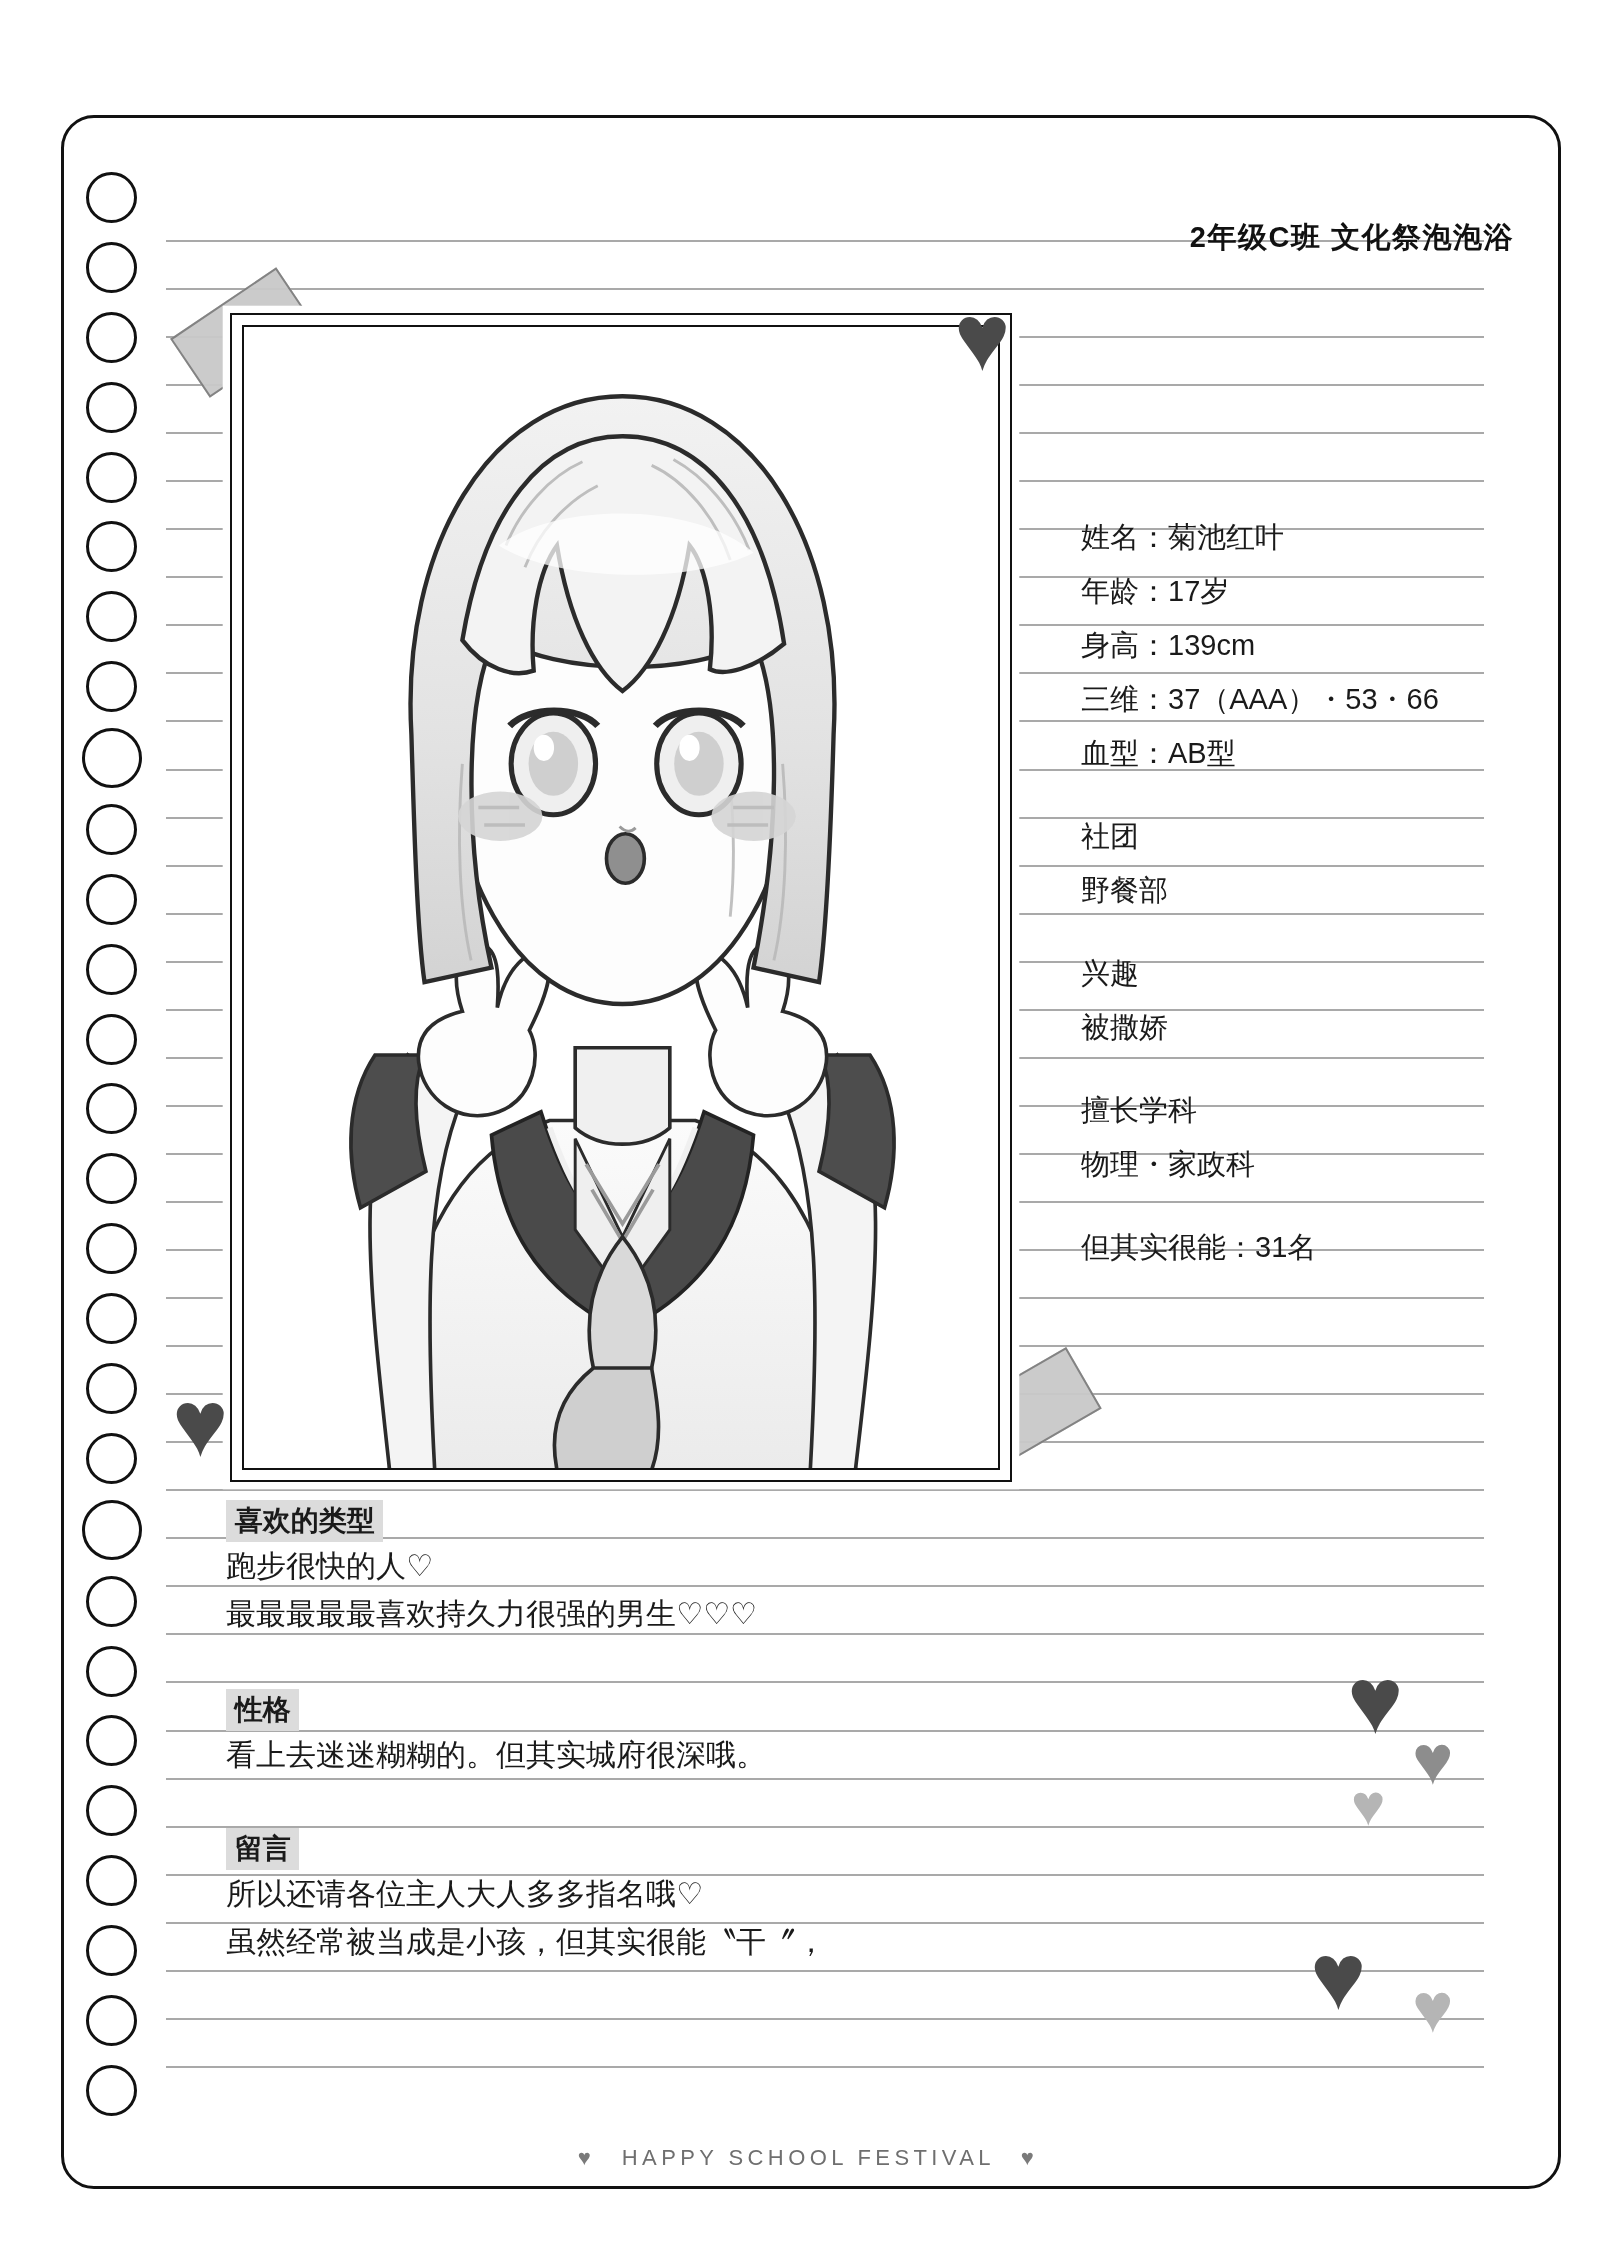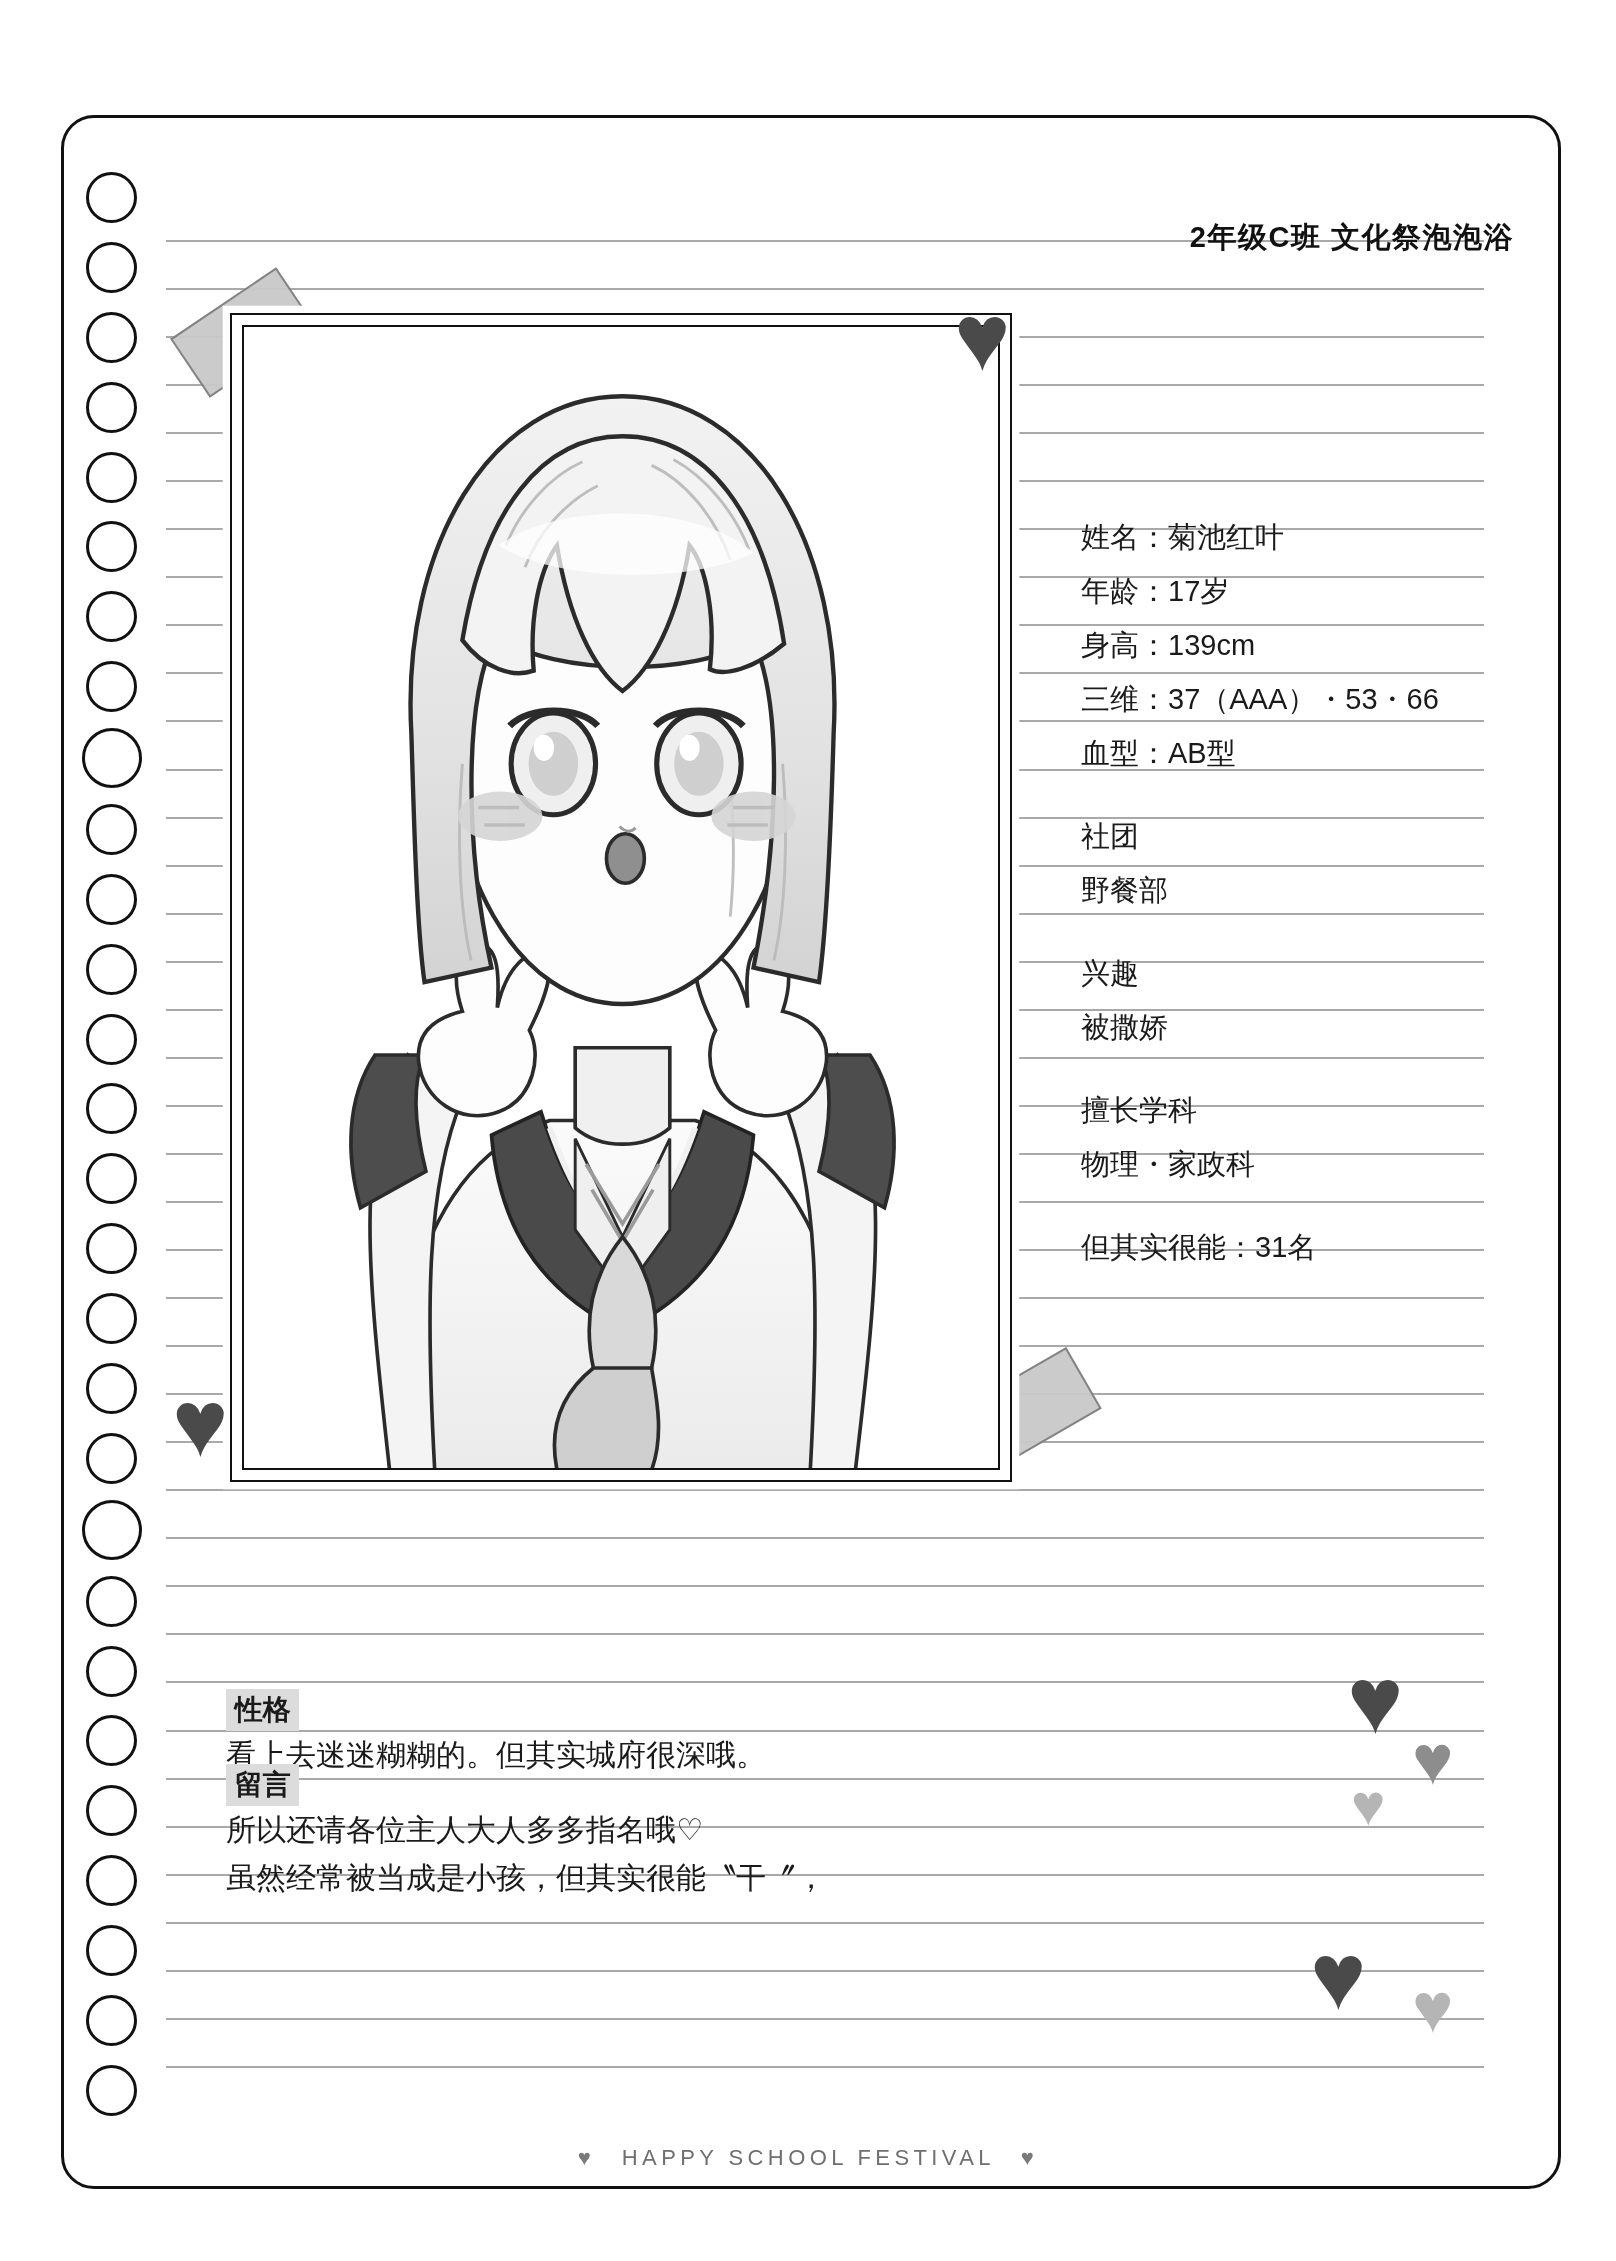--- a/index.html
+++ b/index.html
@@ -254,27 +254,32 @@
     <div class="gap"></div>
     <div>兴趣</div>
     <div>被撒娇</div>
     <div class="gap"></div>
     <div>擅长学科</div>
     <div>物理・家政科</div>
     <div class="gap"></div>
     <div>但其实很能：31名</div>
   </div>
 
+  <div class="sect" style="top:1500px">
+    <span class="tag">喜欢的类型</span>
+    <div class="line">跑步很快的人♡</div>
+    <div class="line">最最最最最喜欢持久力很强的男生♡♡♡</div>
+  </div>
 
   <div class="sect" style="top:1689px">
     <span class="tag">性格</span>
     <div class="line">看上去迷迷糊糊的。但其实城府很深哦。</div>
   </div>
 
-  <div class="sect" style="top:1764px">
+  <div class="sect" style="top:1828px">
     <span class="tag">留言</span>
     <div class="line">所以还请各位主人大人多多指名哦♡</div>
     <div class="line">虽然经常被当成是小孩，但其实很能〝干〞，</div>
   </div>
 
   <div class="footer">
     <span class="hf">♥</span>
     <span>HAPPY  SCHOOL  FESTIVAL</span>
     <span class="hf">♥</span>
   </div>

